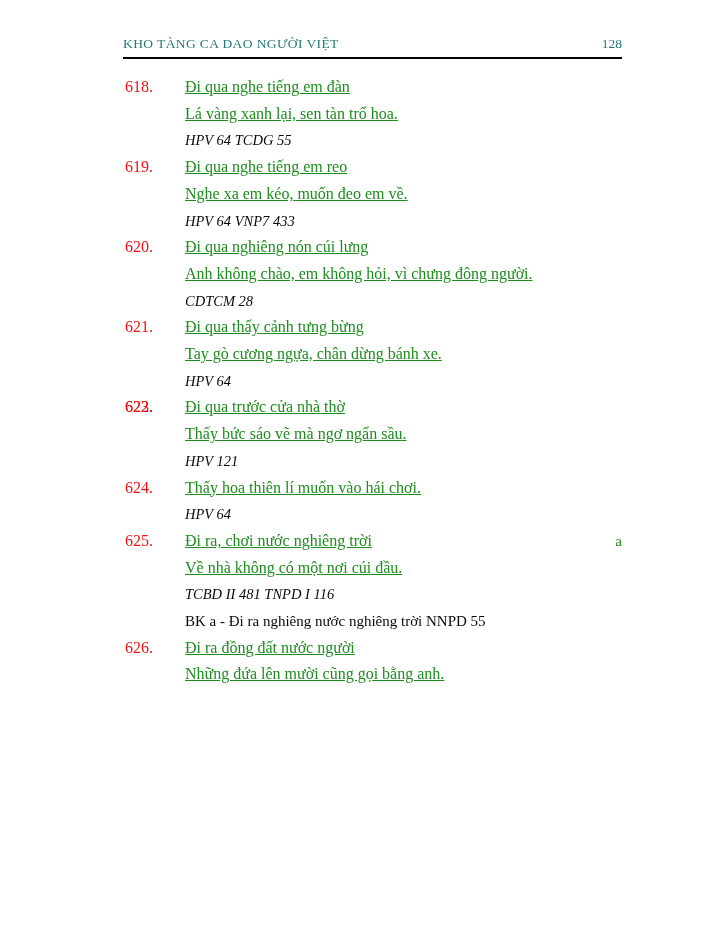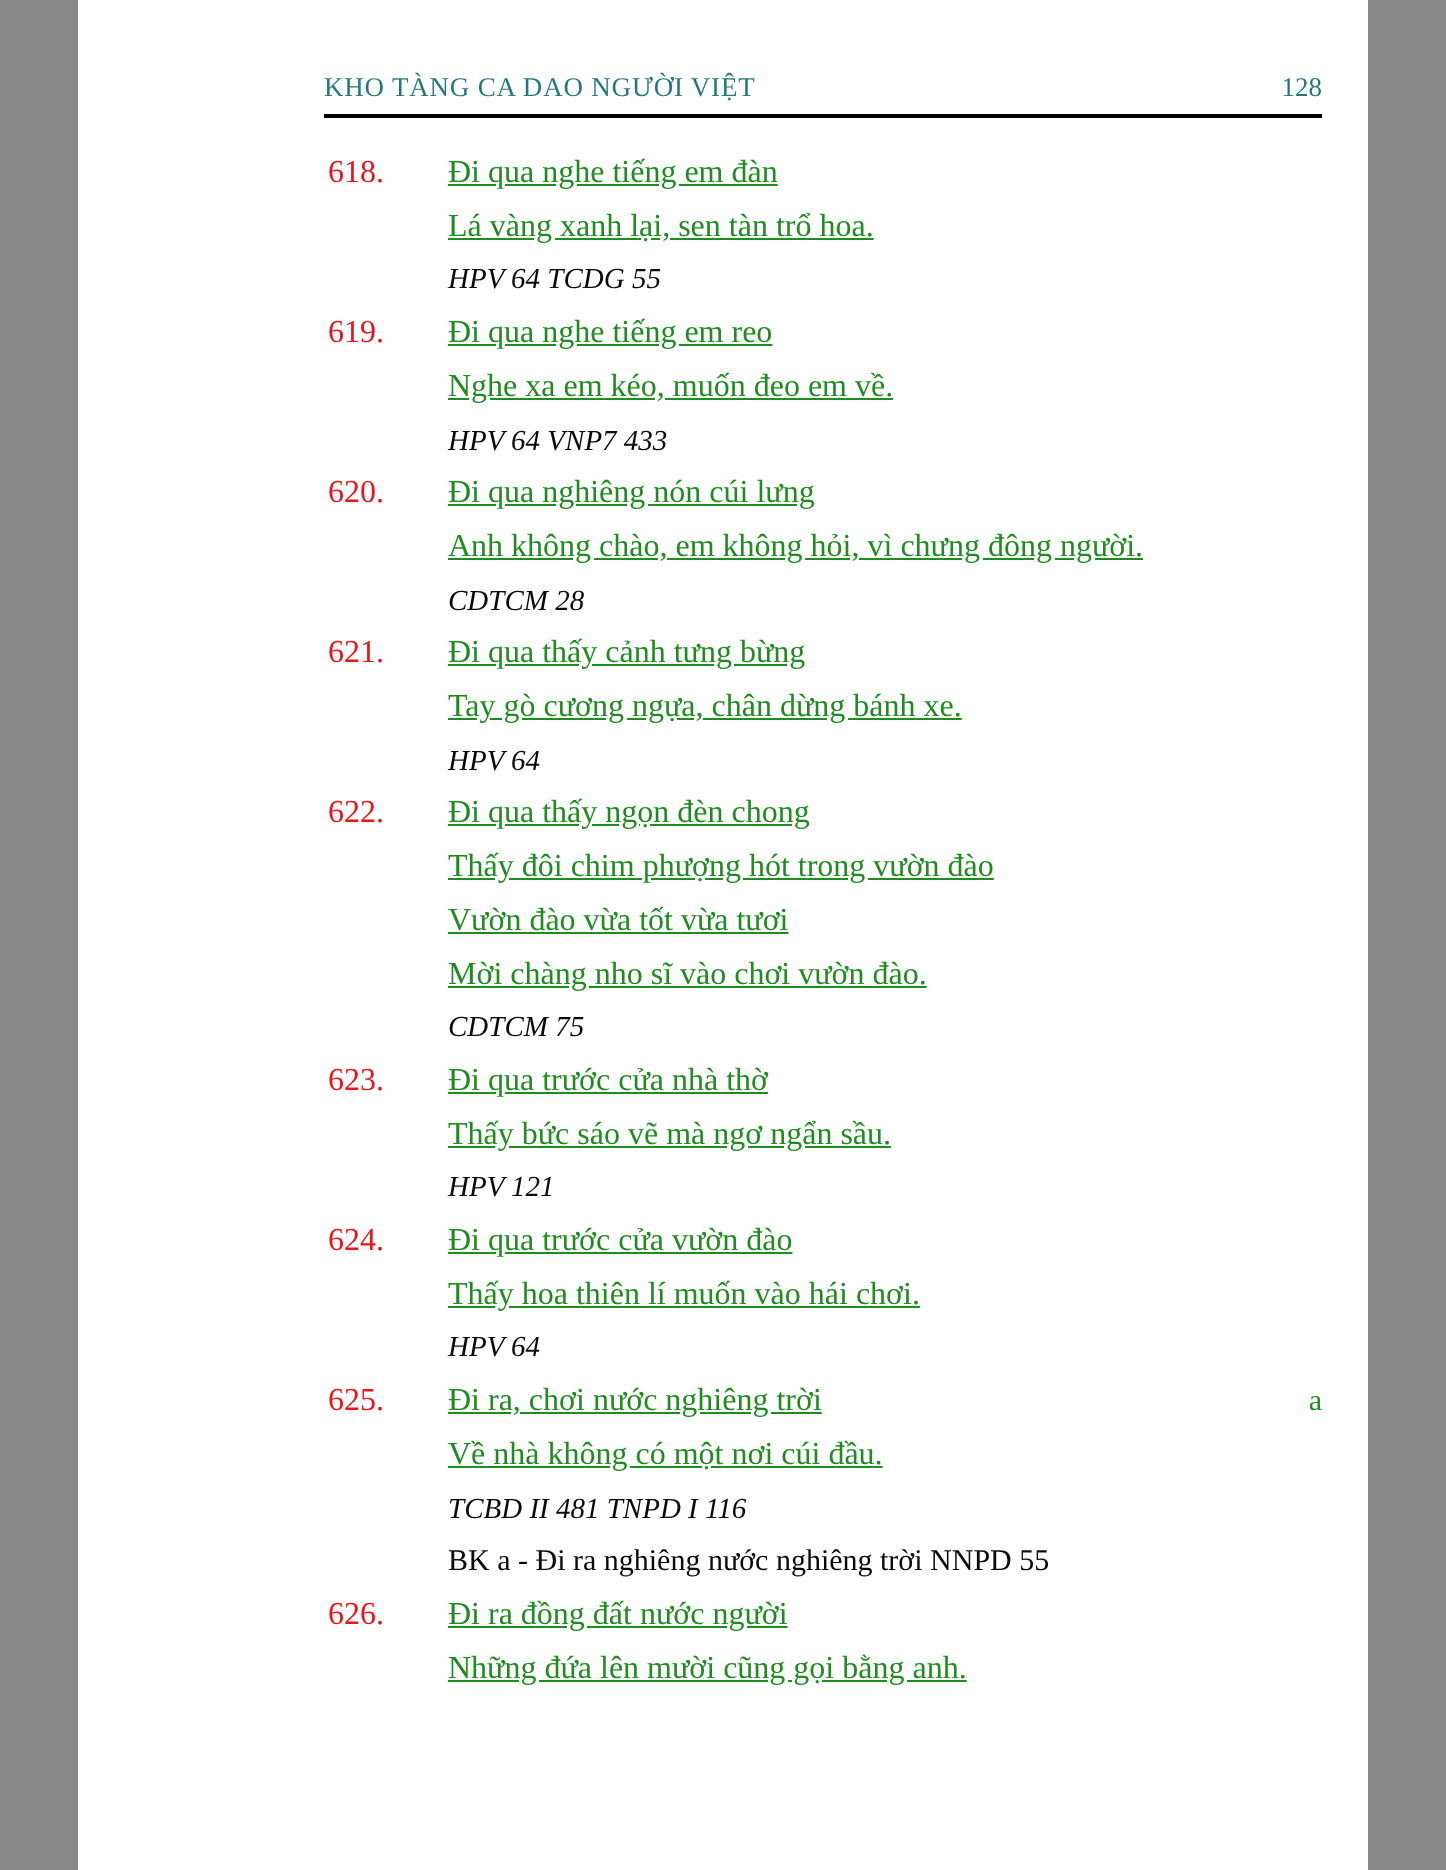--- a/index.html
+++ b/index.html
@@ -5,21 +5,21 @@
   :root{
     --header-teal:#267878;
     --number-red:#ec1418;
     --verse-green:#1f8c1f;
     --citation-black:#0a0a0a;
     --page-bg:#ffffff;
   }
   html,body{margin:0;padding:0;background:#888;}
   .page{
     position:relative;
-    width:645px;height:935px;
+    width:723px;height:935px;
     background:var(--page-bg);
     margin:0 auto;
     font-family:"Liberation Serif","DejaVu Serif",serif;
     overflow:hidden;
   }
   .page-header{
     position:absolute;
     top:36px;left:123px;width:499px;
     display:flex;justify-content:space-between;align-items:baseline;
     border-bottom:2px solid #000;
@@ -107,40 +107,32 @@
       <div class="entry">
         <span class="entry-number">621.</span>
         <div class="entry-body">
           <div class="verse-line">Đi qua thấy cảnh tưng bừng</div>
           <div class="verse-line">Tay gò cương ngựa, chân dừng bánh xe.</div>
           <div class="citation-line">HPV 64</div>
         </div>
       </div>
       <div class="entry">
         <span class="entry-number">622.</span>
-        <div class="entry-body">
-          <div class="verse-line">Đi qua thấy ngọn đèn chong</div>
-          <div class="verse-line">Thấy đôi chim phượng hót trong vườn đào</div>
-          <div class="verse-line">Vườn đào vừa tốt vừa tươi</div>
-          <div class="verse-line">Mời chàng nho sĩ vào chơi vườn đào.</div>
-          <div class="citation-line">CDTCM 75</div>
-        </div>
       </div>
       <div class="entry">
         <span class="entry-number">623.</span>
         <div class="entry-body">
           <div class="verse-line">Đi qua trước cửa nhà thờ</div>
           <div class="verse-line">Thấy bức sáo vẽ mà ngơ ngẩn sầu.</div>
           <div class="citation-line">HPV 121</div>
         </div>
       </div>
       <div class="entry">
         <span class="entry-number">624.</span>
         <div class="entry-body">
-          <div class="verse-line">Đi qua trước cửa vườn đào</div>
           <div class="verse-line">Thấy hoa thiên lí muốn vào hái chơi.</div>
           <div class="citation-line">HPV 64</div>
         </div>
       </div>
       <div class="entry">
         <span class="entry-number">625.</span>
         <div class="entry-body">
           <div class="verse-line">Đi ra, chơi nước nghiêng trời<span class="verse-marker">a</span></div>
           <div class="verse-line">Về nhà không có một nơi cúi đầu.</div>
           <div class="citation-line">TCBD II 481 TNPD I 116</div>

